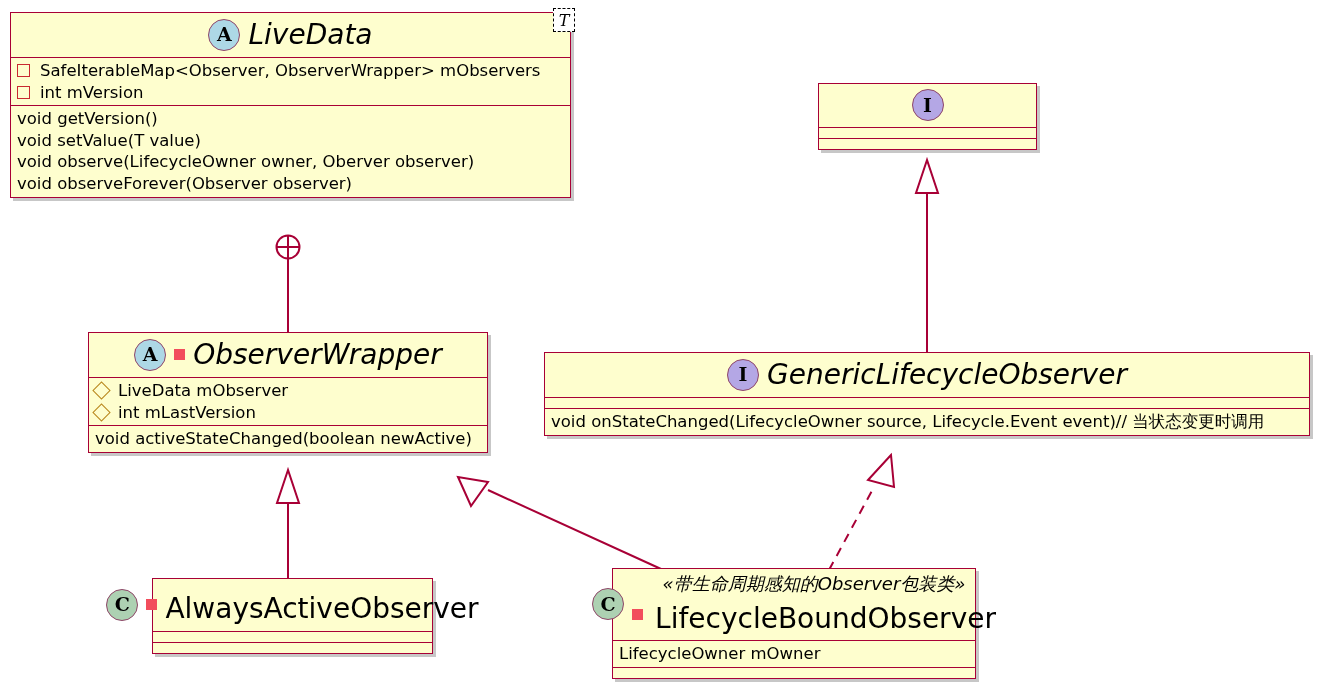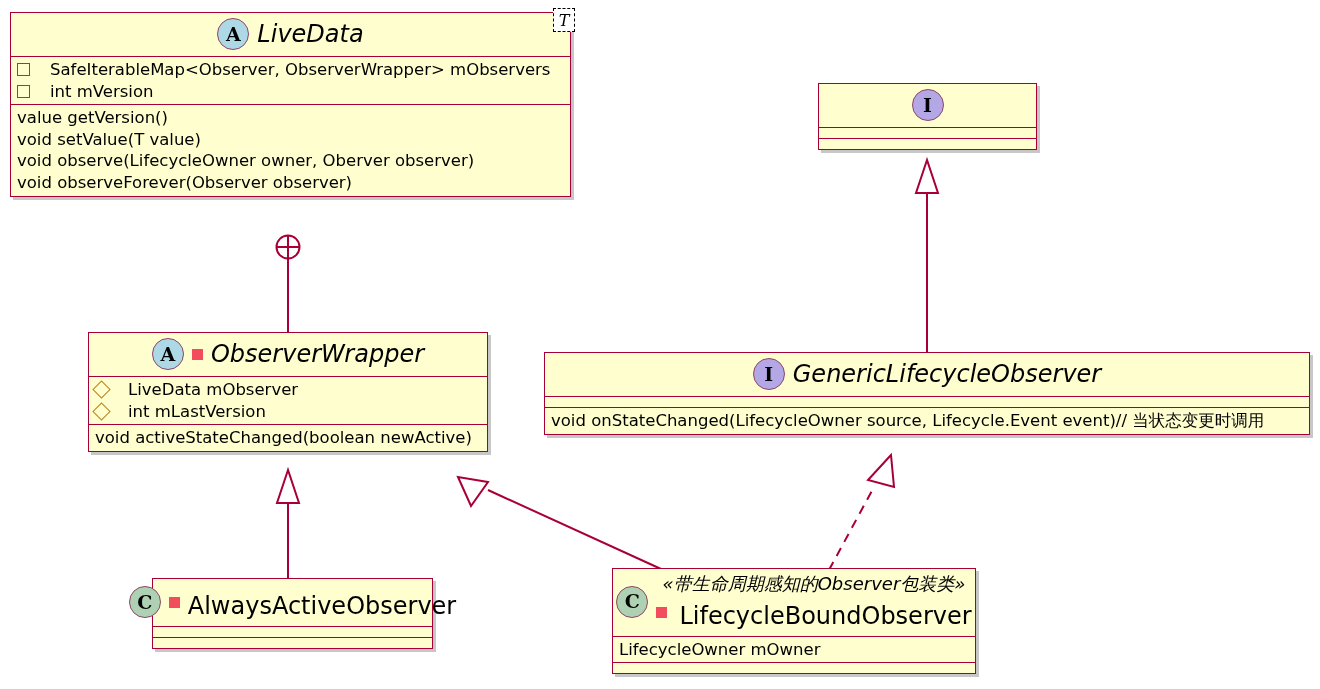--- a/index.html
+++ b/index.html
@@ -38,37 +38,37 @@
     gap:8px;
   }
   .hdr-stack{
     display:flex;
     flex-direction:column;
     align-items:center;
     line-height:1.18;
   }
   .cname{
     font-style:italic;
-    font-size:24px;
+    font-size:28px;
     font-weight:400;
     white-space:nowrap;
   }
   .cname.plain{font-style:normal;margin-top:8px;}
   .stereo{
     font-style:italic;
     font-size:18px;
     white-space:nowrap;
   }
   .member{
     font-size:16.5px;
     line-height:1.31;
     white-space:nowrap;
     display:flex;
     align-items:center;
-    gap:20px;
+    gap:10px;
   }
   .member-row{display:flex;align-items:center;gap:12px;}
   .mtxt{white-space:nowrap;}
   .empty-comp{height:11px;}
 
   
   .tcircle{
     width:30px;height:30px;border-radius:50%;
     display:inline-flex;align-items:center;justify-content:center;
     font-weight:bold;font-size:19px;font-family:"DejaVu Serif","Liberation Serif",serif;
@@ -160,21 +160,21 @@
         <span class="mtxt">SafeIterableMap&lt;Observer, ObserverWrapper&gt; mObservers</span>
       </div>
       <div class="member">
         <span class="vis vis-private"></span>
         <span class="mtxt">int mVersion</span>
       </div>
     </div>
 
     <div class="compartment sep">
       <div class="member">
-        <span class="mtxt">value getVersion()</span>
+        <span class="mtxt">void getVersion()</span>
       </div>
       <div class="member">
         <span class="mtxt">void setValue(T value)</span>
       </div>
       <div class="member">
         <span class="mtxt">void observe(LifecycleOwner owner, Oberver observer)</span>
       </div>
       <div class="member">
         <span class="mtxt">void observeForever(Observer observer)</span>
       </div>

